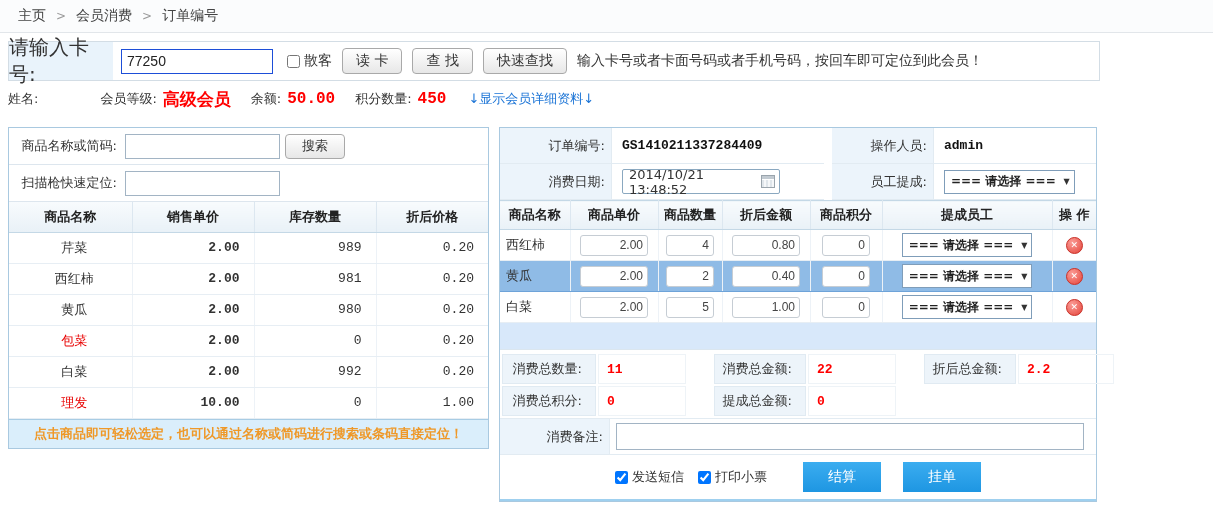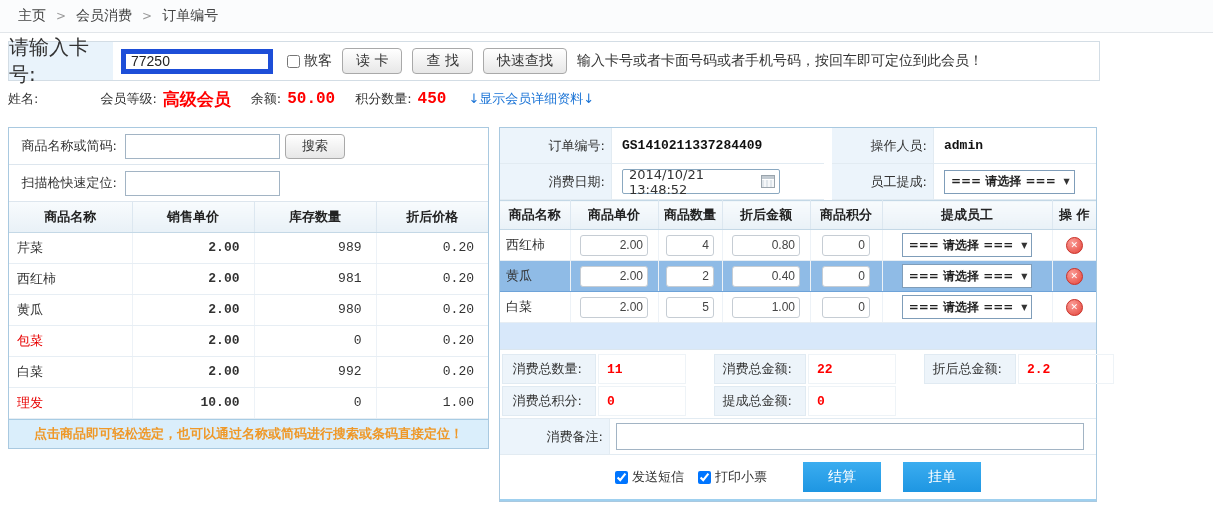--- a/index.html
+++ b/index.html
@@ -10,21 +10,21 @@
   .crumbbar { height:33px; background:#fbfcfd; border-bottom:1px solid #e2e6ea;
     display:flex; align-items:center; padding-left:18px; font-size:14px; color:#444; }
   .crumbbar .sep { color:#999; margin:0 10px; font-size:12px; }
   .crumb { cursor:pointer; }
 
   
   .cardbar { width:1092px; margin:8px 0 0 8px; height:40px; border:1px solid #d3dde5;
     display:flex; align-items:center; }
   .cardbar .lab { width:104px; height:100%; background:#e9f3fb; display:flex;
     align-items:center; justify-content:flex-end; padding-right:6px; font-size:20px; }
-  .cardbar input.card { width:152px; height:25px; border:5px solid #1d4ed8; margin-left:8px;
+  .cardbar input.card { width:152px; height:25px; border:1px solid #1d4ed8; margin-left:8px;
     padding:0 5px; font-size:14px; color:#222; }
   .cardbar .chk { margin-left:14px; }
   .cardbar .chklab { margin-left:4px; font-size:14px; }
   .graybtn { margin-left:10px; height:26px; padding:0 13px; font-size:14px; color:#333;
     background:linear-gradient(#ffffff,#e7e7e7); border:1px solid #a9a9a9; border-radius:4px;
     cursor:pointer; white-space:nowrap; font-family:inherit; }
   .cardbar .hint { margin-left:10px; font-size:14px; color:#333; }
 
   
   .memberbar { height:36px; display:flex; align-items:center; padding-left:8px; font-size:13px; }
@@ -46,21 +46,21 @@
   .srow .graybtn { margin-left:5px; height:25px; padding:0 16px; font-size:13px; }
 
   
   table.ptable { border-collapse:collapse; width:100%; table-layout:fixed; }
   table.ptable th { height:30px; font-weight:bold; font-size:13px; color:#222; text-align:center;
     background:linear-gradient(#f8fbfd,#e9f1f7); border-bottom:1px solid #c4d8e6; border-right:1px solid #dce7f0; }
   table.ptable th:last-child { border-right:none; }
   table.ptable td { height:31px; border-bottom:1px solid #e7eef4; border-right:1px solid #edf2f7;
     font-size:13px; color:#333; }
   table.ptable td:last-child { border-right:none; }
-  td.pname { padding-left:8px; text-align:left;margin-left:36px; }
+  td.pname { padding-left:8px; text-align:center;margin-left:36px; }
   td.num { text-align:right; padding-right:14px; font-family:"Liberation Mono","DejaVu Sans Mono",monospace; }
   td.price { font-weight:bold; color:#000; }
   tr.oos td.pname { color:#e80000; }
   .tipband { height:29px; background:#daeefb; border-top:1px solid #a8cce4; display:flex;
     align-items:center; justify-content:center; color:#ef9827; font-weight:bold; font-size:13px; }
 
   
   .info-grid { display:grid; grid-template-columns:112px 212px 8px 102px 162px; }
   .info-grid .cell { height:36px; display:flex; align-items:center; border-bottom:1px solid #e2ebf2; }
   .info-grid .ilab { background:#ecf4fb; justify-content:flex-end; padding-right:6px; border-right:1px solid #e2ebf2; }

